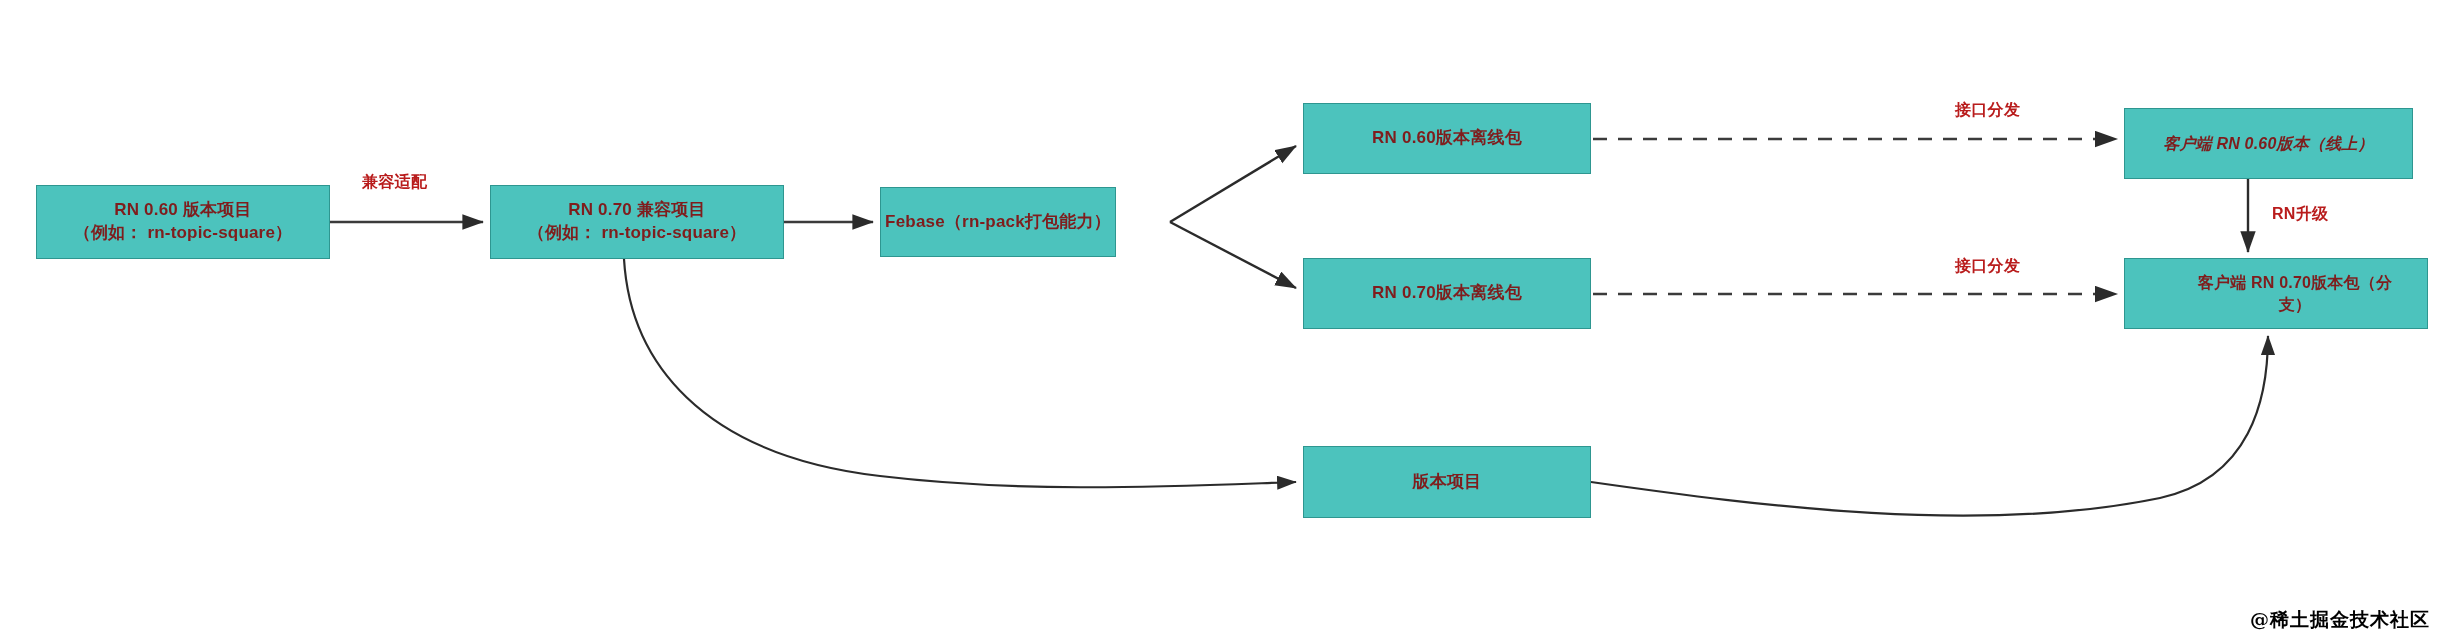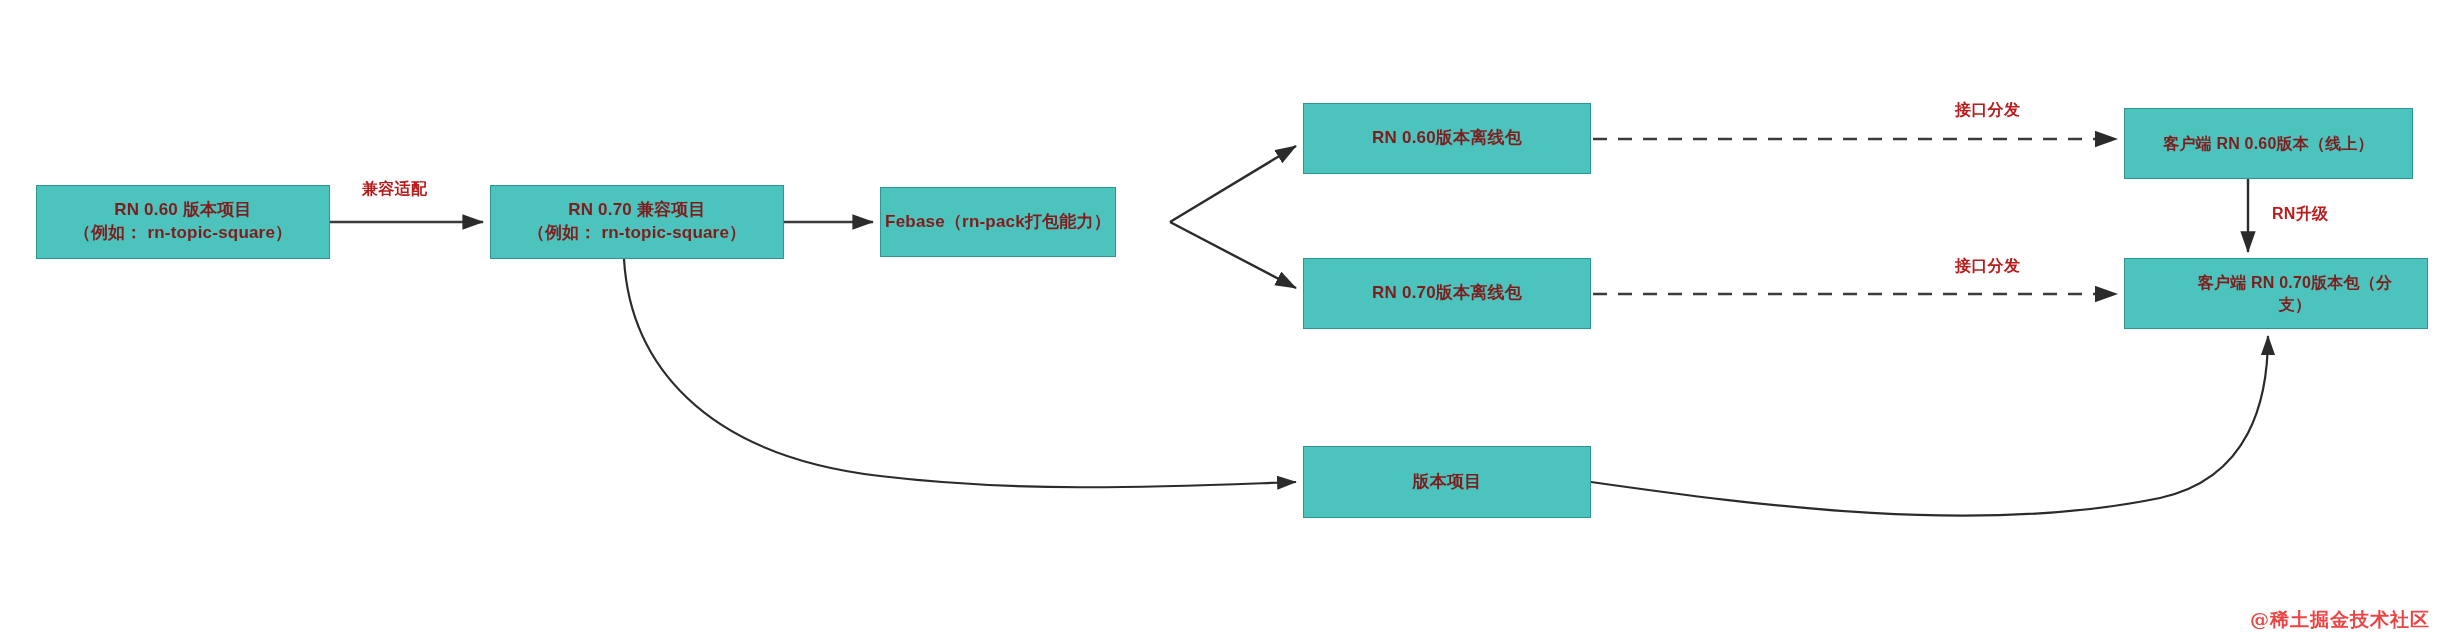--- a/index.html
+++ b/index.html
@@ -52,21 +52,21 @@
     top: 0;
     width: 2448px;
     height: 643px;
     overflow: visible;
     pointer-events: none;
   }
   .watermark {
     position: absolute;
     right: 18px;
     bottom: 10px;
-    color: #ef4444;
+    color: #000000;
     font-size: 19px;
     font-weight: bold;
     letter-spacing: 1px;
     white-space: nowrap;
     font-family: "DejaVu Serif", "Liberation Serif", serif;
   }
 </style>
 </head>
 <body>
 
@@ -136,40 +136,40 @@
     </span>
   </div>
 
   <div class="node" style="left:1303px; top:258px; width:288px; height:71px;">
     <span class="lines">
       <span class="l">RN 0.70版本离线包</span>
     </span>
   </div>
 
 
-  <div class="node" style="left:2124px; top:108px; width:289px; height:71px; font-size:16px;">
+  <div class="node" style="left:2124px; top:108px; width:289px; height:71px; font-size:16px;font-style:italic;">
     <span class="lines">
       <span class="l">客户端 RN 0.60版本（线上）</span>
     </span>
   </div>
 
   <div class="node" style="left:2124px; top:258px; width:304px; height:71px; font-size:16px;padding-left:44px;">
     <span class="lines">
       <span class="l">客户端 RN 0.70版本包（分</span>
       <span class="l">支）</span>
     </span>
   </div>
 
   <div class="node" style="left:1303px; top:446px; width:288px; height:72px;">
     <span class="lines">
       <span class="l">版本项目</span>
     </span>
   </div>
 
-  <div class="edge-label" style="left:362px; top:172px;margin-top:7px;">兼容适配</div>
+  <div class="edge-label" style="left:362px; top:172px;">兼容适配</div>
 
   <div class="edge-label" style="left:1955px; top:100px;">接口分发</div>
 
   <div class="edge-label" style="left:1955px; top:256px;">接口分发</div>
 
   <div class="edge-label" style="left:2272px; top:204px;">RN升级</div>
 
   <div class="watermark">@稀土掘金技术社区</div>
 
 </div>

